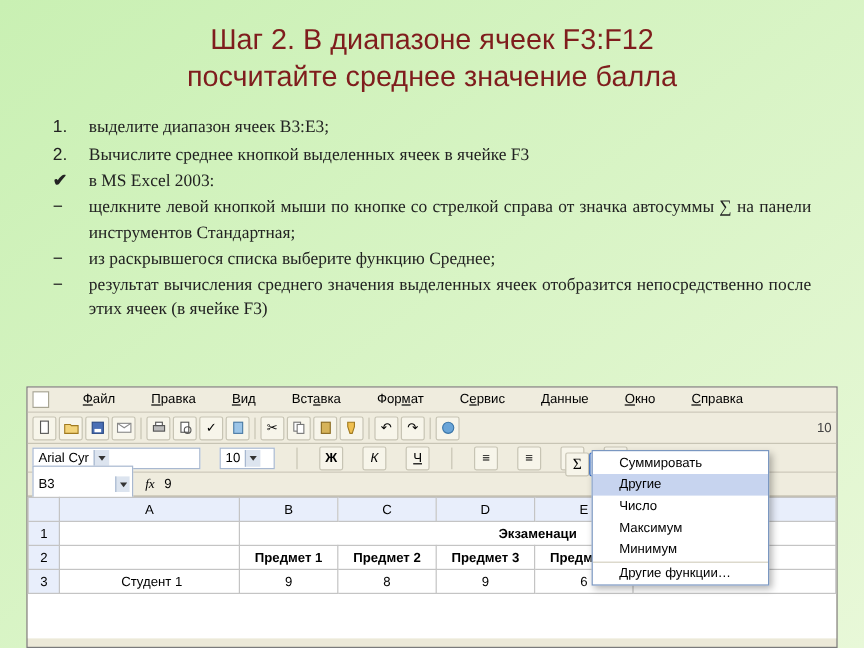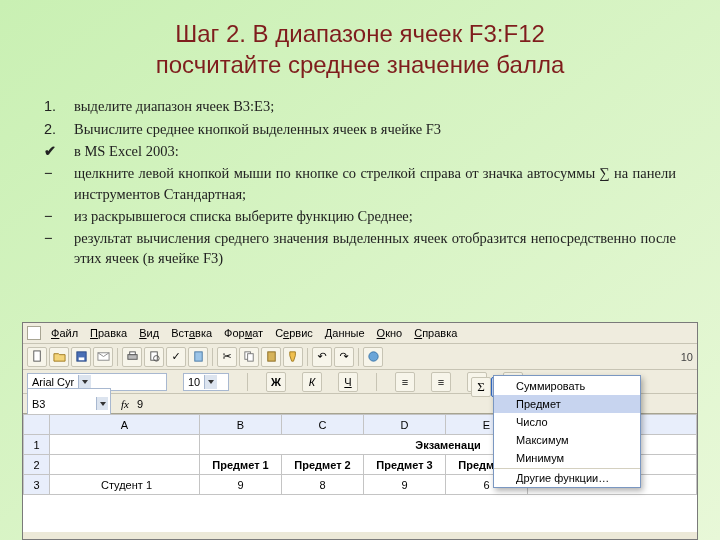--- a/index.html
+++ b/index.html
@@ -43,21 +43,21 @@
     color: #fff;
     padding: 3px 6px;
     font-size: 11px;
     display: flex; align-items: center; gap: 5px;
     font-weight: bold;
   }
   .xlicon { width: 14px; height: 14px; background: #1b9e3a; border: 1px solid #0a5a1f; display: inline-block; position: relative; }
   .xlicon::after { content: "X"; font-size: 9px; color: #fff; position: absolute; left: 3px; top: 0; }
   .menubar {
     background: #efecde; border-bottom: 1px solid #c7c4b4;
-    padding: 2px 4px; display: flex; gap: 0; align-items: center;
+    padding: 2px 4px; display: flex; gap: 18px; align-items: center;
   }
   .mb-ico { width: 14px; height: 14px; border: 1px solid #a8a593; background: #fff; margin-right: 4px; }
   .menubar span { padding: 2px 6px; cursor: default; }
   .menubar span u { text-decoration: underline; }
   .toolbar {
     background: #efecde; border-bottom: 1px solid #c7c4b4;
     padding: 2px 4px; display: flex; gap: 2px; align-items: center;
     height: 26px;
   }
   .tbtn { width: 20px; height: 20px; border: 1px solid #c7c4b4; background: #f7f5ea; border-radius: 2px; display: flex; align-items: center; justify-content: center; font-size: 11px; }
@@ -311,20 +311,20 @@
         <td>6</td>
         <td></td>
       </tr>
     </tbody>
       </table>
   </div>
 
   <div class="dropdown">
     <div class="dsec">
       <div class="ditem">Суммировать</div>
-      <div class="ditem sel">Предмет</div>
+      <div class="ditem sel">Другие</div>
       <div class="ditem">Число</div>
       <div class="ditem">Максимум</div>
       <div class="ditem">Минимум</div>
     </div>
     <div class="ditem">Другие функции…</div>
   </div>
 </div>
 
 </body></html>

